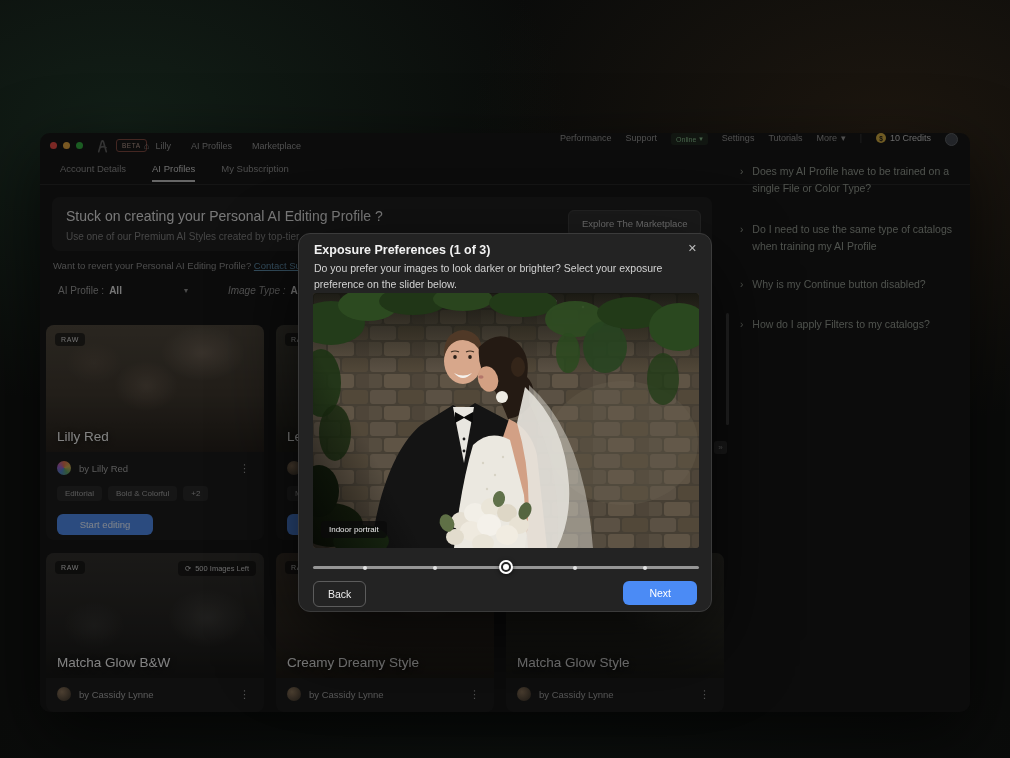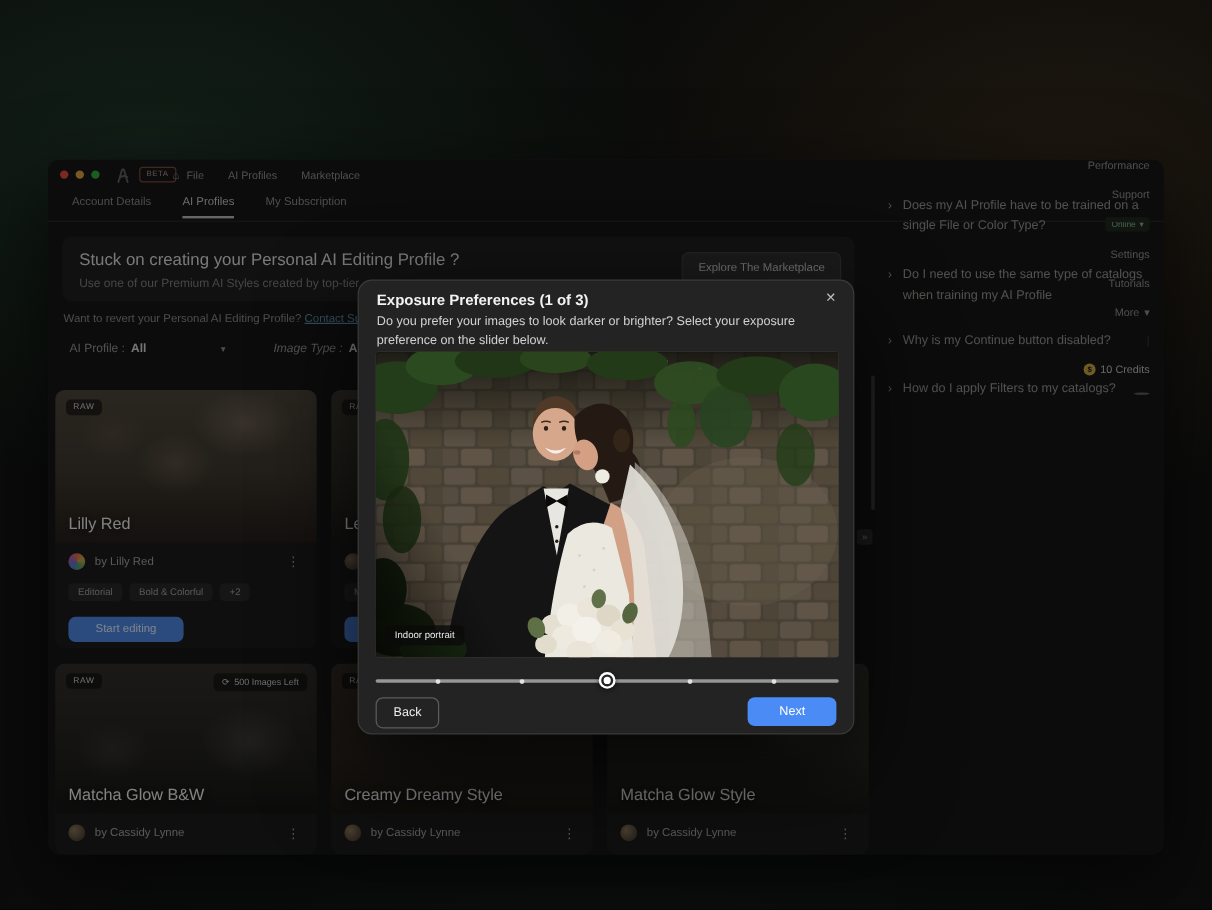--- a/index.html
+++ b/index.html
@@ -25,21 +25,21 @@
   .titlebar{ position:absolute; left:0; top:0; width:100%; height:26px; }
   .lights{ position:absolute; left:10px; top:9px; display:flex; gap:6px; }
   .light{ width:7px; height:7px; border-radius:50%; }
   .tb-logo{ position:absolute; left:56px; top:6px; opacity:.55; }
   .beta{ position:absolute; left:76px; top:6px; border:1px solid #7a453c; color:#b09488;
     font-size:6.5px; padding:2px 5px; border-radius:3px; letter-spacing:.5px; }
   .tb-left{ position:absolute; left:104px; top:0; height:26px; display:flex;
     align-items:center; gap:20px; font-size:9px; color:#8f8f8f; }
   .tb-home{ display:flex; align-items:center; gap:6px; }
   .tb-right{ position:absolute; right:12px; top:0; height:26px; display:flex;
-    align-items:flex-end; gap:14px; font-size:9px; color:#8f8f8f;flex-direction:column; }
+    align-items:flex-start; gap:14px; font-size:9px; color:#8f8f8f; }
   .online-badge{ background:#1c261d; color:#7fb284; font-size:7px; padding:2px 5px;
     border-radius:3px; display:flex; gap:3px; align-items:center; }
   .coin{ display:inline-flex; width:10px; height:10px; border-radius:50%;
     background:#c9a43e; color:#141414; font-size:6.5px; font-weight:700;
     align-items:center; justify-content:center; }
   .credits{ color:#bdbdbd; display:flex; gap:4px; align-items:center; }
   .tb-avatar{ width:13px; height:13px; border-radius:50%; background:#3c4046; border:1px solid #5a5e63; }
   .tb-div{ color:#3c3c3c; }
   
   .tabs{ position:absolute; left:20px; top:30px; height:21px; display:flex; gap:26px;
@@ -131,21 +131,21 @@
         <div class="light" style="background:#dca03c"></div>
         <div class="light" style="background:#2fa73c"></div>
       </div>
       <svg class="tb-logo" width="13" height="14" viewBox="0 0 40 44">
         <path d="M8 40 L17 9 Q20 3 23 9 L32 40 M11 29 Q20 20 31 27" fill="none" stroke="#9a9a9a" stroke-width="5" stroke-linecap="round"></path>
       </svg>
       <div class="beta">BETA</div>
       <div class="tb-left">
         <div class="tb-home">
           <span>⌂</span>
-          <span>File</span>
+          <span>Lilly</span>
         </div>
         <div>AI Profiles</div>
         <div>Marketplace</div>
       </div>
       <div class="tb-right">
         <div>Performance</div>
         <div>Support</div>
         <div class="online-badge">
           <span>Online</span>
           <span>▾</span>

